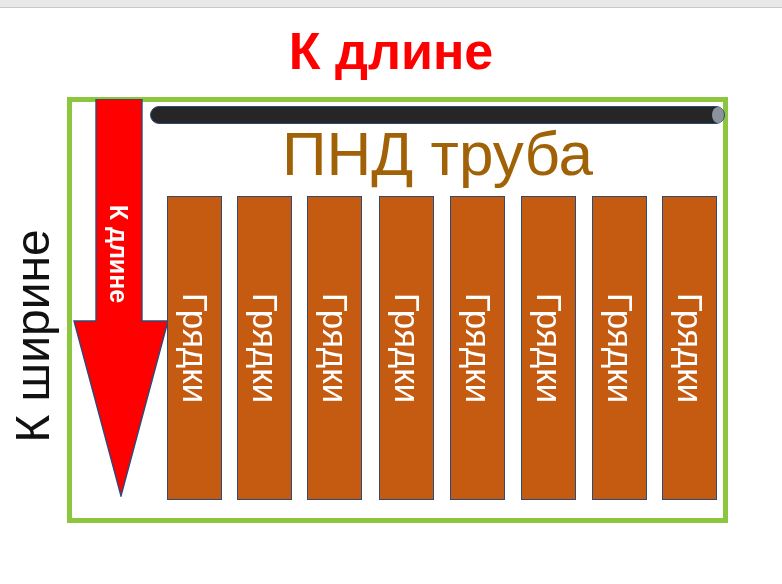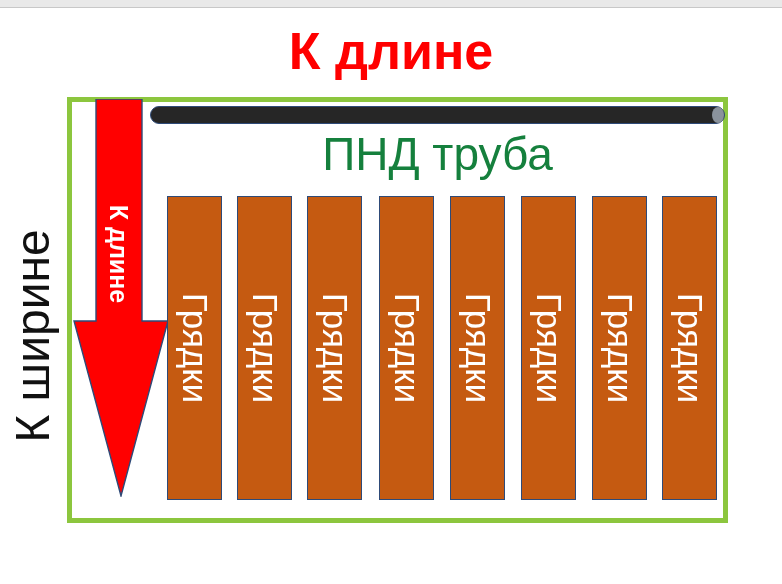--- a/index.html
+++ b/index.html
@@ -99,23 +99,23 @@
     background: #8a929c;
   }
 
   
   #pipe-label {
     position: absolute;
     left: 150px;
     top: 126px;
     width: 575px;
     text-align: center;
-    font-size: 46px;
+    font-size: 62px;
     line-height: 56px;
-    color: #15803d;
+    color: #a16207;
     white-space: nowrap;
   }
 
   
   #arrow {
     position: absolute;
     left: 73px;
     top: 99px;
     width: 96px;
     height: 398px;

